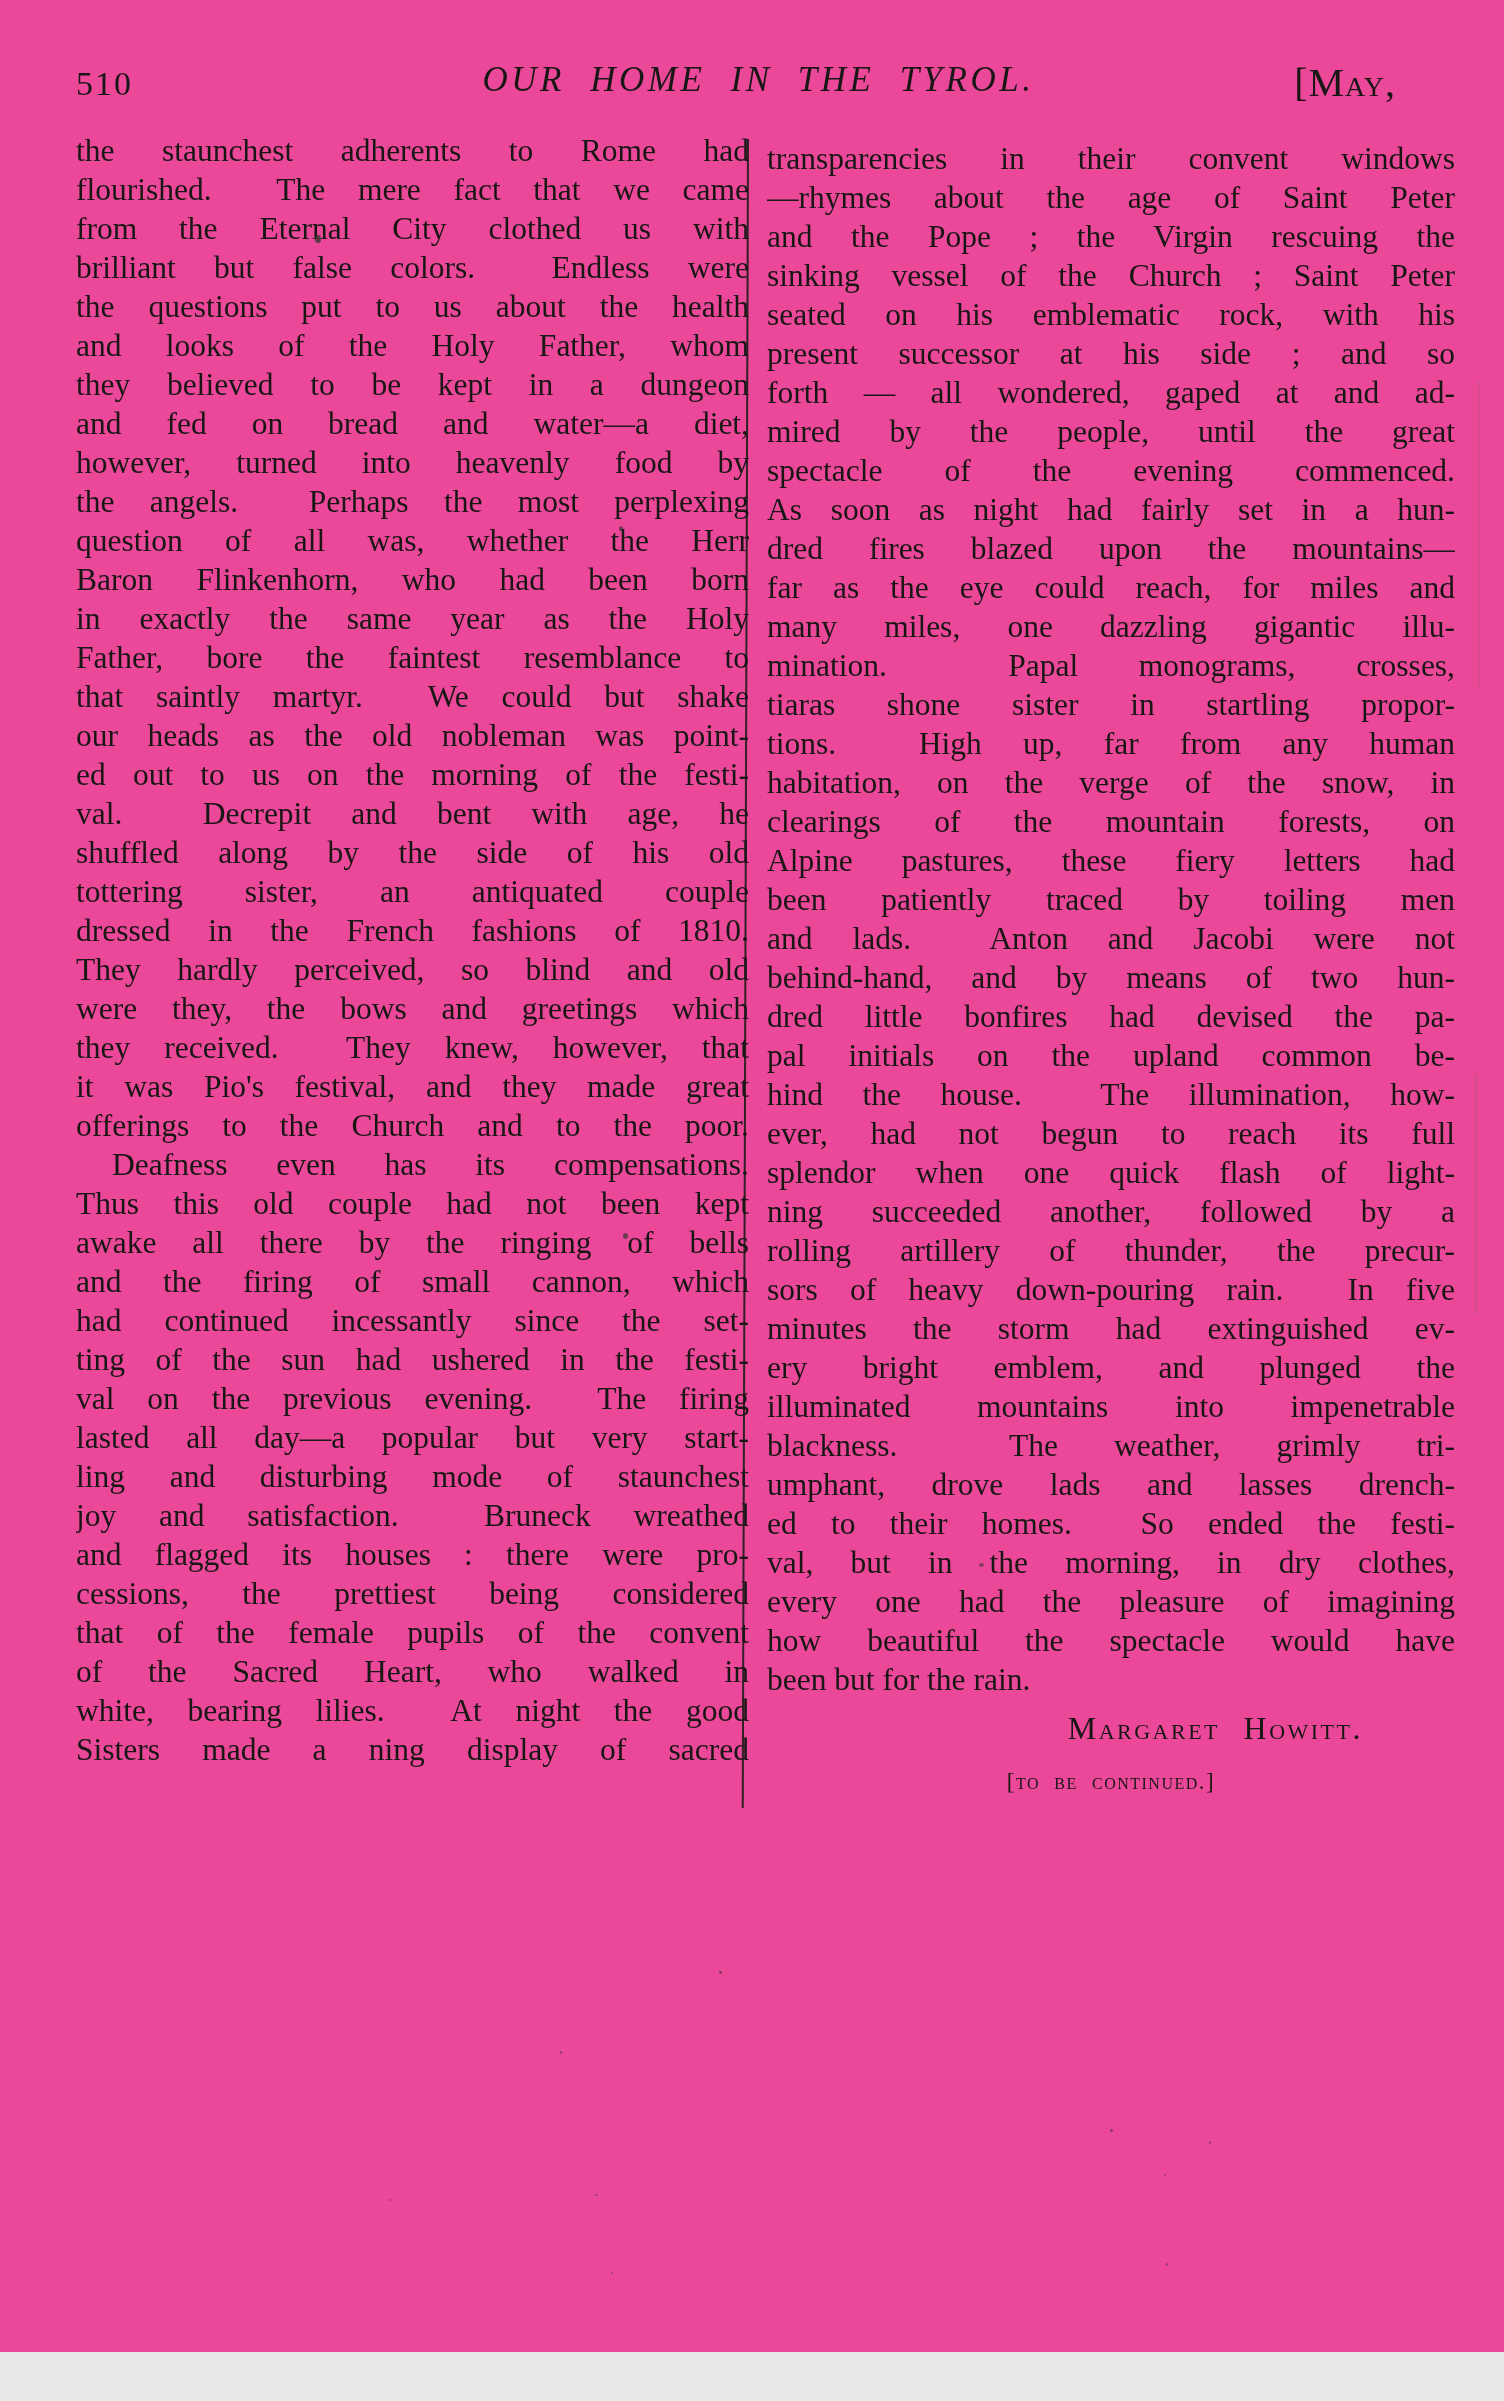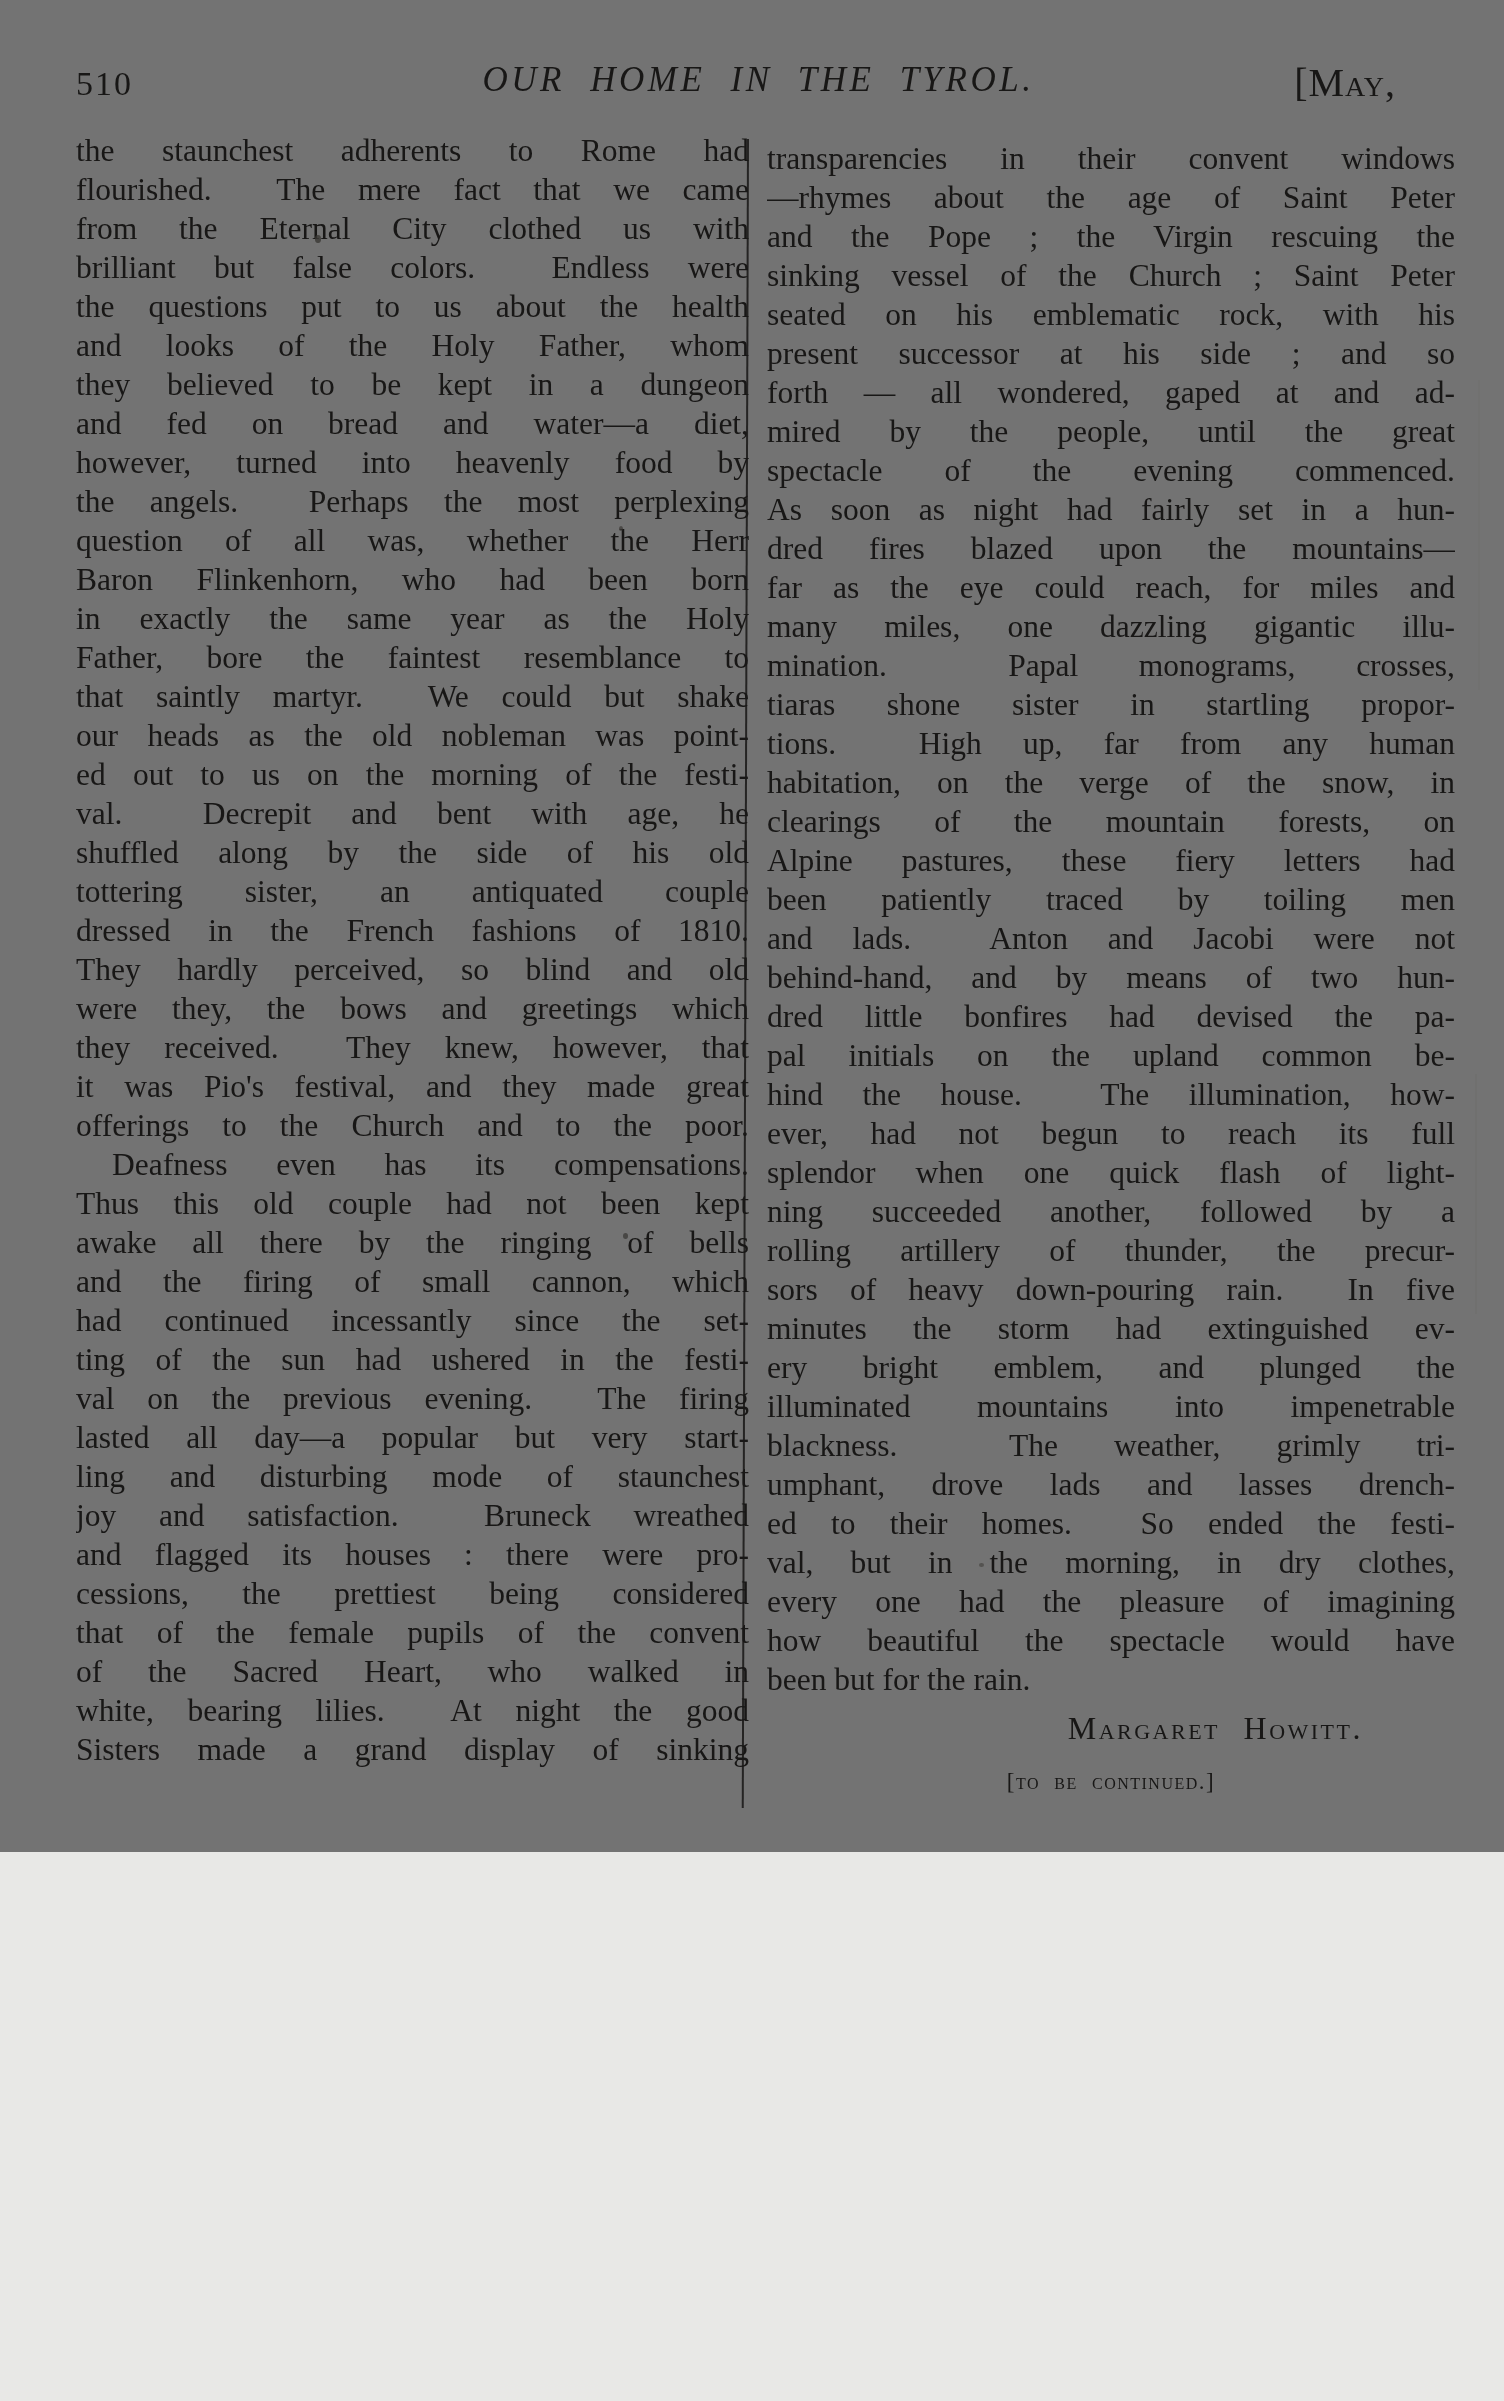--- a/index.html
+++ b/index.html
@@ -1,19 +1,19 @@
 <!DOCTYPE html>
 <html style="font-size:8px"><head>
 <meta charset="utf-8">
 <style>
   html,body{margin:0;padding:0;}
   body{width:1505px;height:2401px;background:#e8e8e6;}
   .page{
-    position:relative;width:1505px;height:1852px;overflow:hidden;
-    background:#737373;
+    position:relative;width:1505px;height:2352px;overflow:hidden;
+    background:#ec4899;
     font-family:"Liberation Serif","DejaVu Serif",serif;
     color:#181716;
   }
   
   .page-number{
     position:absolute;left:76px;top:64px;
     font-size:34px;line-height:40px;letter-spacing:2px;
   }
   .running-title{
     position:absolute;left:6px;top:59px;width:1505px;
@@ -109,21 +109,21 @@
         <div class="line">ting of the sun had ushered in the festi-</div>
         <div class="line">val on the previous evening.&nbsp; The firing</div>
         <div class="line">lasted all day—a popular but very start-</div>
         <div class="line">ling and disturbing mode of staunchest</div>
         <div class="line">joy and satisfaction.&nbsp; Bruneck wreathed</div>
         <div class="line">and flagged its houses : there were pro-</div>
         <div class="line">cessions, the prettiest being considered</div>
         <div class="line">that of the female pupils of the convent</div>
         <div class="line">of the Sacred Heart, who walked in</div>
         <div class="line">white, bearing lilies.&nbsp; At night the good</div>
-        <div class="line">Sisters made a grand display of sinking</div>
+        <div class="line">Sisters made a ning display of sacred</div>
       </div>
   </div>
 
   <div class="col col-right">
     <div>
         <div class="line">transparencies in their convent windows</div>
         <div class="line">—rhymes about the age of Saint Peter</div>
         <div class="line">and the Pope ; the Virgin rescuing the</div>
         <div class="line">sinking vessel of the Church ; Saint Peter</div>
         <div class="line">seated on his emblematic rock, with his</div>

